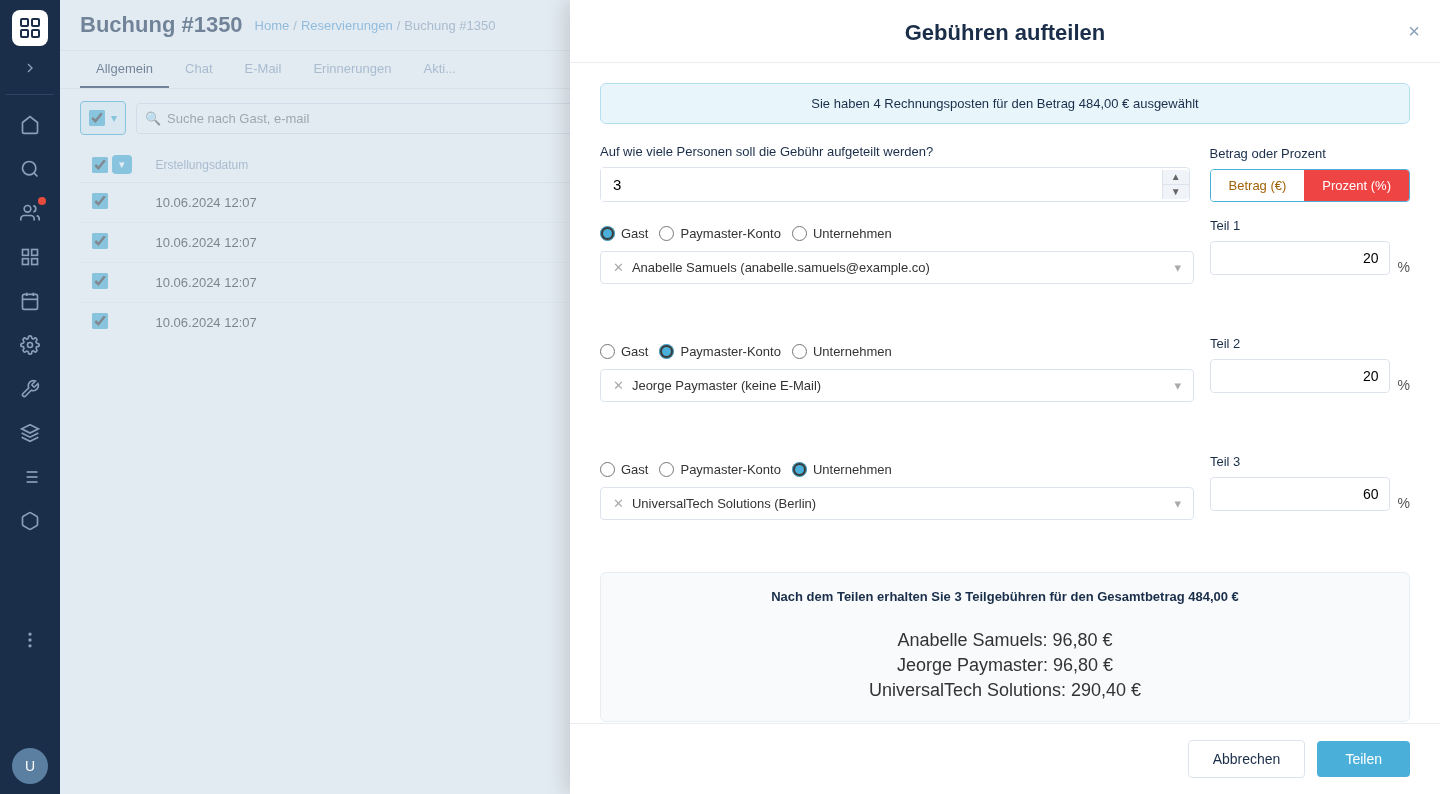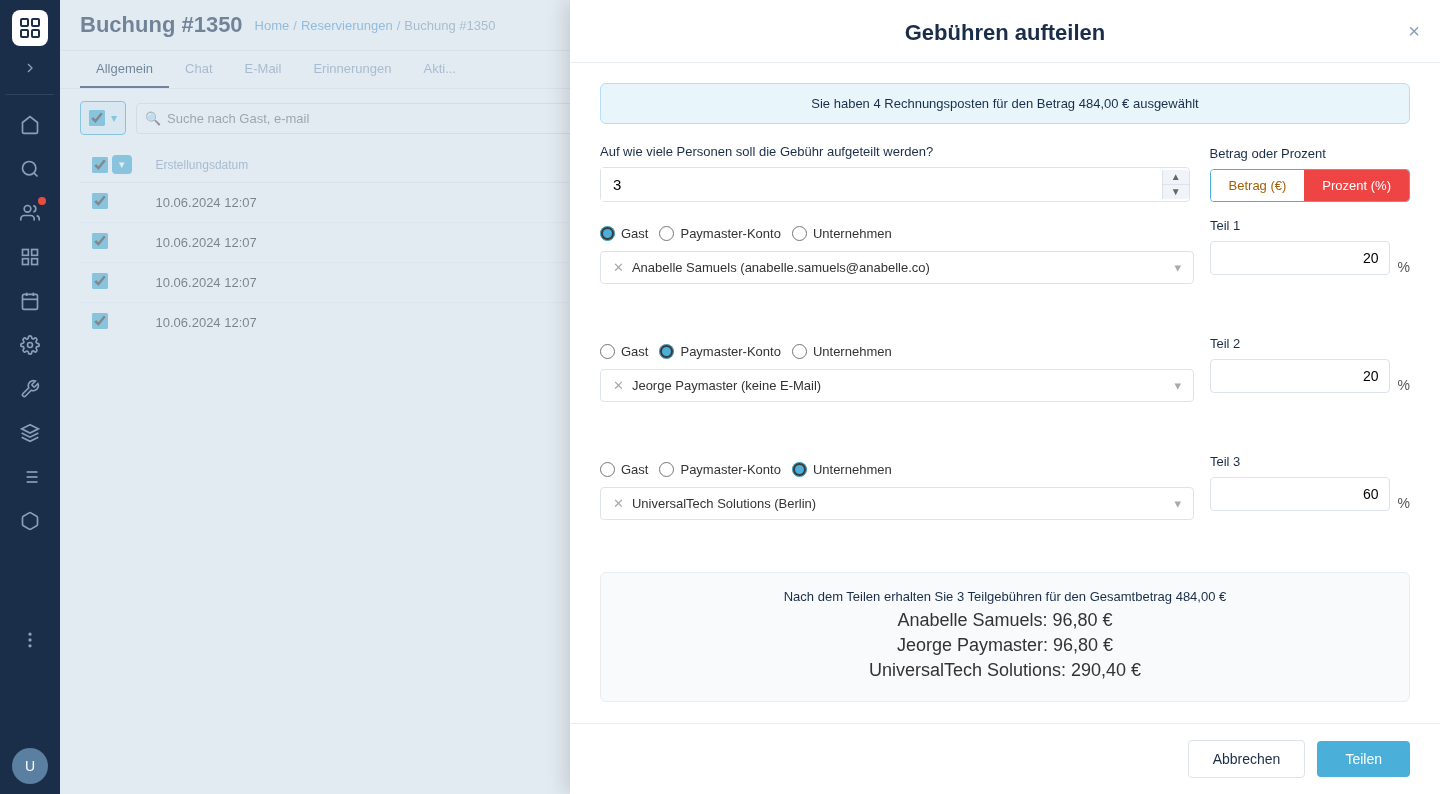--- a/index.html
+++ b/index.html
@@ -95,21 +95,21 @@
     .part-input-row { display: flex; align-items: flex-end; gap: 8px; }
     .part-input { border: 1px solid #dde3ec; border-radius: 4px; padding: 8px 10px; font-size: 14px; width: 100%; text-align: right; }
     .percent-sign { color: #555; font-size: 14px; }
 
     .person-row { display: flex; gap: 16px; align-items: flex-start; margin-bottom: 16px; }
     .person-select-area { flex: 1; }
     .person-amount-area { width: 200px; }
 
     
     .summary-box { background: #f8fafb; border: 1px solid #e8edf2; border-radius: 6px; padding: 16px 24px; text-align: center; margin-top: 8px; }
-    .summary-title { font-size: 13px; color: #1a2e4a; margin-bottom: 6px; font-weight: 400; }
+    .summary-title { font-size: 13px; color: #1a2e4a; margin-bottom: 26px; font-weight: 700; }
     .summary-line { font-size: 18px; color: #333; margin-bottom: 4px; }
 
     
     .btn-cancel { background: #fff; border: 1px solid #dde3ec; color: #1a2e4a; padding: 10px 24px; border-radius: 4px; font-size: 14px; cursor: pointer; }
     .btn-primary { background: #4ab0d9; color: #fff; border: none; padding: 10px 28px; border-radius: 4px; font-size: 14px; cursor: pointer; }
 
     
     .amount-toggle { display: flex; border: 1px solid #4ab0d9; border-radius: 4px; overflow: hidden; }
     .amount-toggle-btn { padding: 8px 18px; border: none; cursor: pointer; font-size: 13px; }
     .amount-toggle-btn.active { background: #ef4444; color: #fff; }
@@ -349,21 +349,21 @@
                   <input type="radio" class="radio-input" name="type1" style=""> 
                     <span>Paymaster-Konto</span>
                 </label>
                 <label class="radio-label">
                   <input type="radio" class="radio-input" name="type1" style=""> 
                     <span>Unternehmen</span>
                 </label>
               </div>
               <div class="select-with-remove">
                 <span class="remove-x">✕</span>
-                <span class="select-text">Anabelle Samuels (anabelle.samuels@anabelle.co)</span>
+                <span class="select-text">Anabelle Samuels (anabelle.samuels@example.co)</span>
                 <span class="chevron">▾</span>
               </div>
             </div>
             <div class="person-amount-area">
               <div class="part-label">Teil 1</div>
               <div class="part-input-row">
                 <input class="part-input" type="text" value="20" style="">
                 <span class="percent-sign">%</span>
               </div>
             </div>

